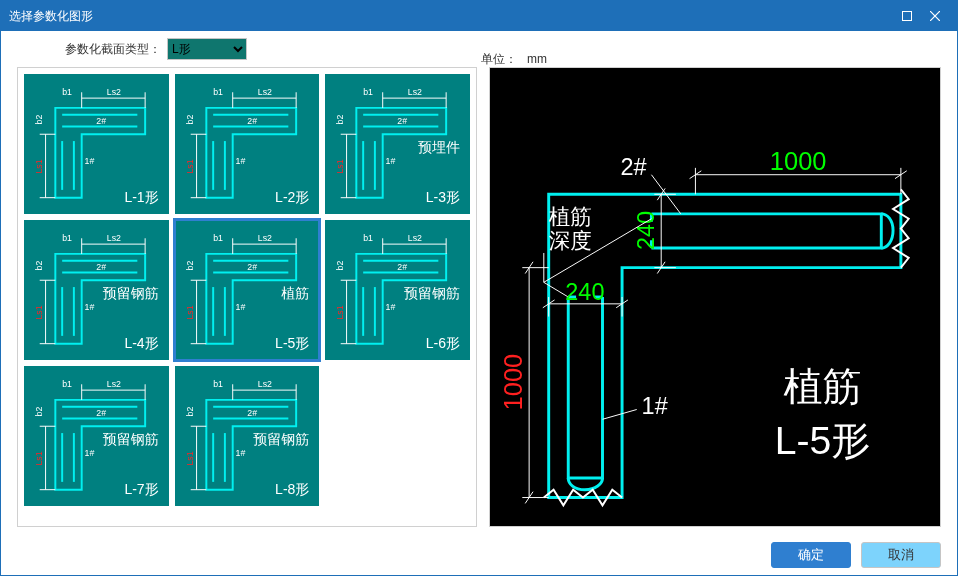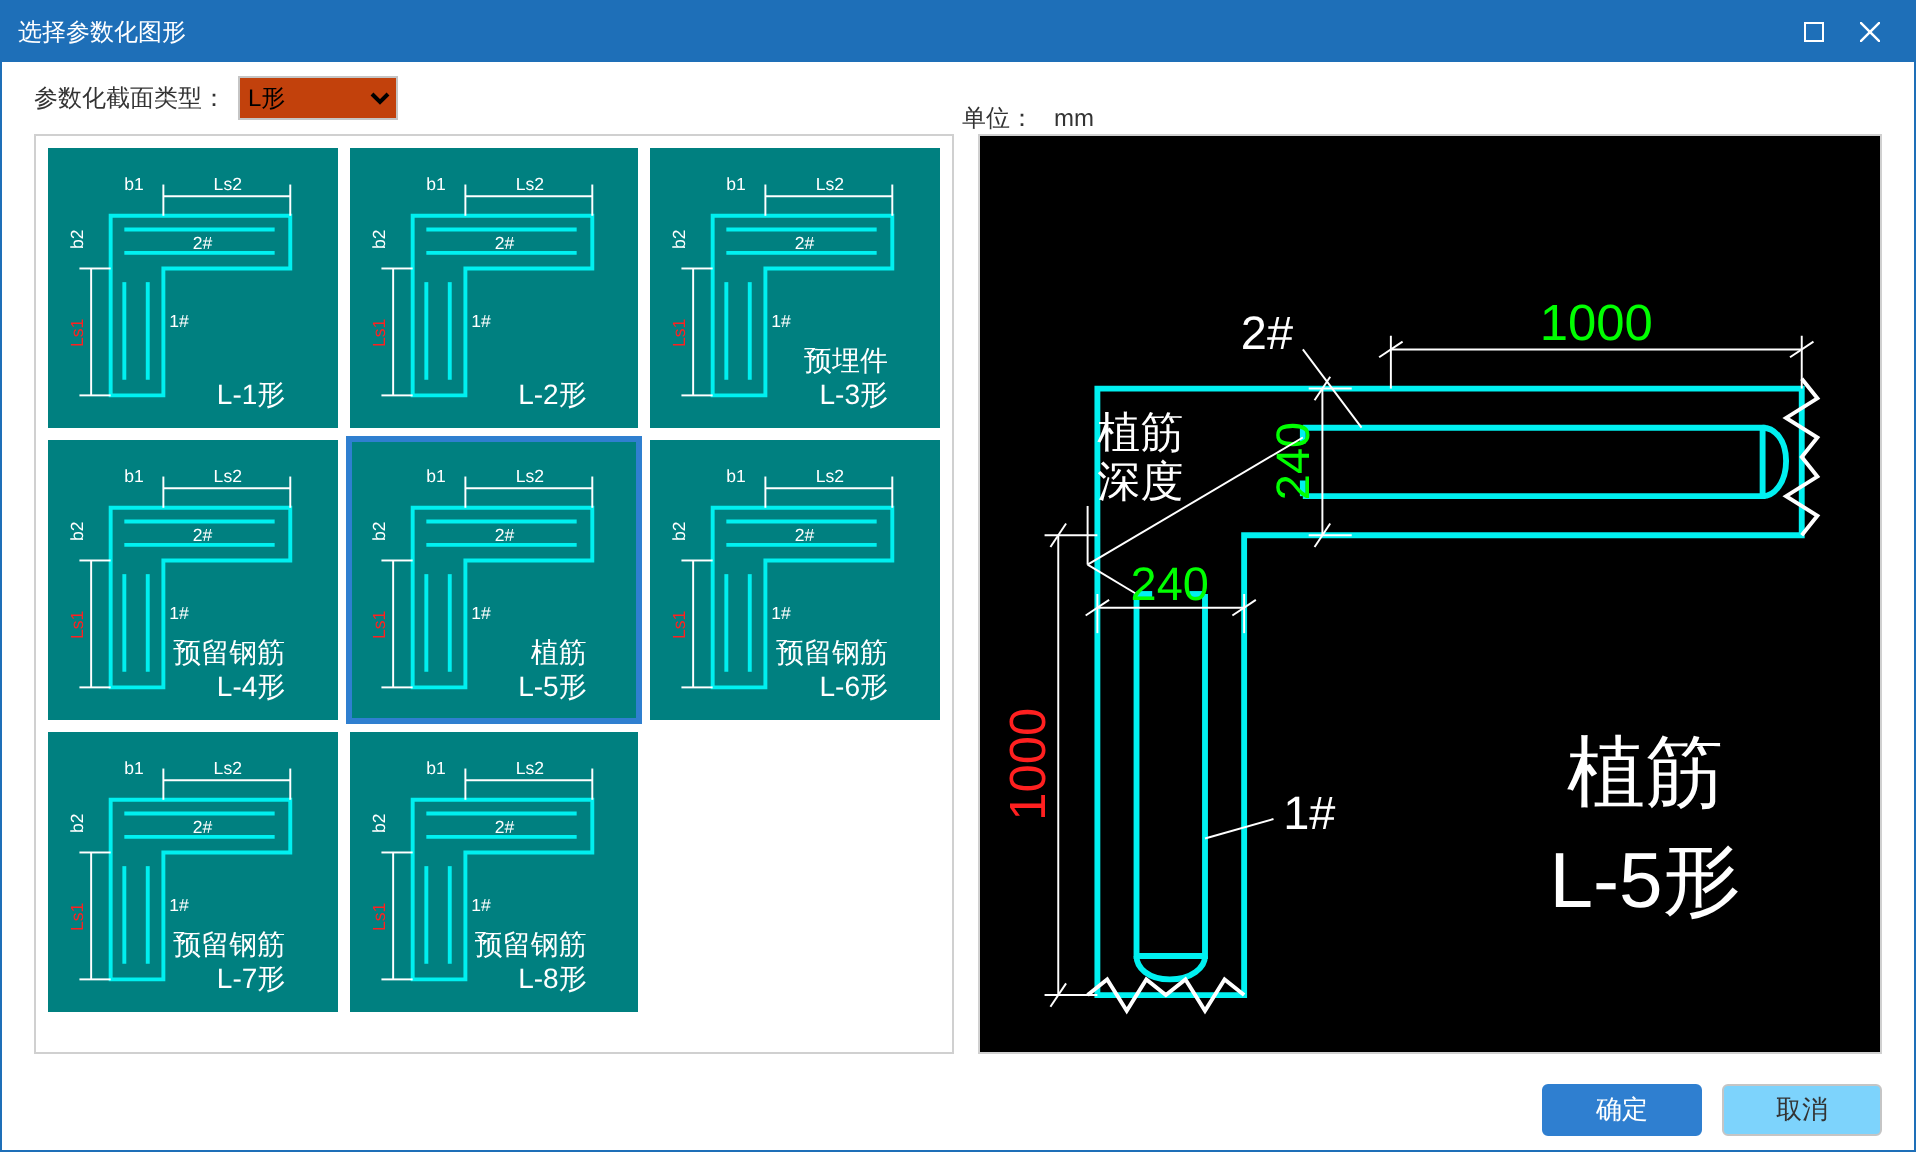--- a/index.html
+++ b/index.html
@@ -2,29 +2,29 @@
 <html><head>
 <meta charset="utf-8">
 <style>
   * { box-sizing: border-box; }
   body { margin:0; font-family:"Microsoft YaHei","SimSun",Arial,sans-serif; font-size:12px; background:#fff; color:#333; }
   .window { width:958px; height:576px; display:flex; flex-direction:column; border:1px solid #1e6fb8; }
   .titlebar { height:30px; background:#1e6fb8; color:#fff; display:flex; align-items:center; padding:0 8px; }
   .titlebar .title { flex:1; font-size:12px; }
   .titlebar .ctrl { width:28px; height:20px; display:flex; align-items:center; justify-content:center; cursor:pointer; }
   .toolbar { height:36px; display:flex; align-items:center; padding:0 16px; font-size:12px; color:#333; }
-  .toolbar label { margin-right:6px; }
-  .toolbar select { width:80px; height:22px; border:1px solid #c5c5c5; background:#c2410c; font-size:12px; }
+  .toolbar label { margin-right:6px;margin-left:48px; }
+  .toolbar select { width:80px; height:22px; border:1px solid #c5c5c5; background:#0f766e; font-size:12px; }
   .toolbar .unit { margin-left:auto; width:460px;margin-top:20px; }
   .content { flex:1; display:flex; padding:0 16px 8px 16px; gap:12px; overflow:hidden; }
   .gallery { width:460px; border:1px solid #d0d0d0; padding:6px; display:grid; grid-template-columns:repeat(3,1fr); grid-auto-rows:140px; gap:6px; background:#fff; overflow:hidden; }
   .thumb { background:#008080; position:relative; cursor:pointer; padding:4px; }
   .thumb.selected { outline:3px solid #2f7fd0; outline-offset:-1px; }
-  .thumb .caption { position:absolute; right:26px; bottom:8px; color:#fff; font-size:14px; text-align:right; line-height:1.2; white-space:pre; }
-  .thumb .caption .line2{ display:block; }
+  .thumb .caption { position:absolute; right:10px; bottom:8px; color:#fff; font-size:14px; text-align:right; line-height:1.2; white-space:pre; }
+  .thumb .caption .line2{ display:block;margin-top:33px; }
   .thumb svg { width:100%; height:100%; }
   .preview { flex:1; border:1px solid #d0d0d0; background:#000; position:relative; }
   .preview svg { width:100%; height:100%; }
   .footer { height:40px; display:flex; align-items:center; justify-content:flex-end; padding:0 16px; gap:10px; }
   .btn { width:80px; height:26px; border:1px solid #c5c5c5; background:#7dd3fc; border-radius:3px; font-size:13px; cursor:pointer; display:flex; align-items:center; justify-content:center; }
   .btn.primary { background:#2f7fd0; border-color:#2f7fd0; color:#ffffff; }
 </style>
 </head>
 <body>
 

